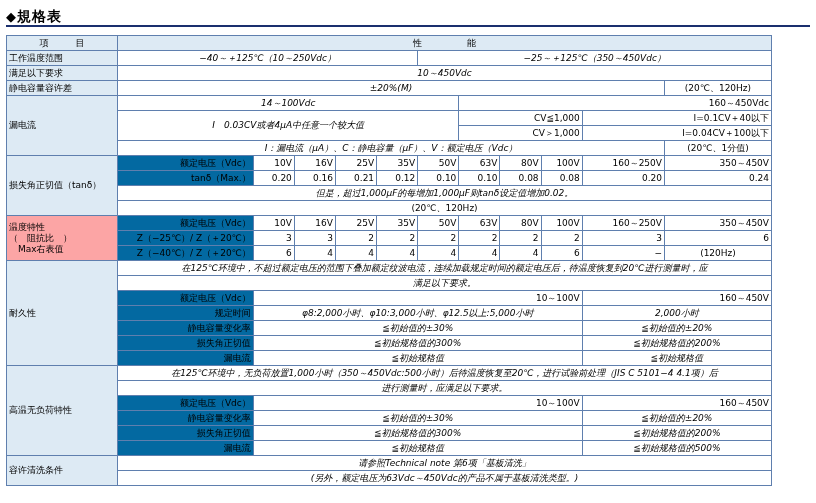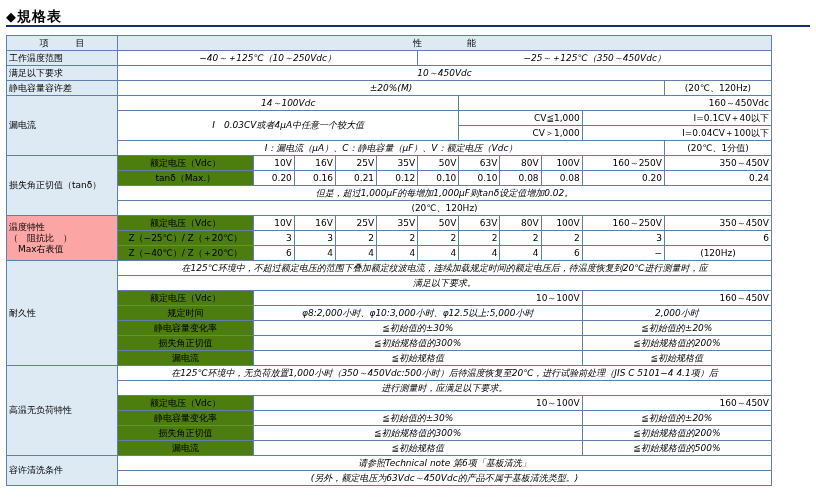--- a/index.html
+++ b/index.html
@@ -63,22 +63,22 @@
   .hdr {
     background: #ddeaf4;
     text-align: center;
     font-weight: normal;
     height: 16px;
   }
   .c { text-align: right; }
   .l { text-align: center; padding-left: 5px; font-style: italic; }
   .r { text-align: center; padding-right: 4px; }
   .sub-l {
-    background: #4d7c0f;
-    text-align: center;
+    background: #0369a1;
+    text-align: right;
     padding-left: 6px;
   }
   .nb-b { border-bottom: none; }
   .paren-label {
     background: #fca5a5;
     text-align: left;
     padding-left: 6px;
     line-height: 11px;
   }
 </style>

